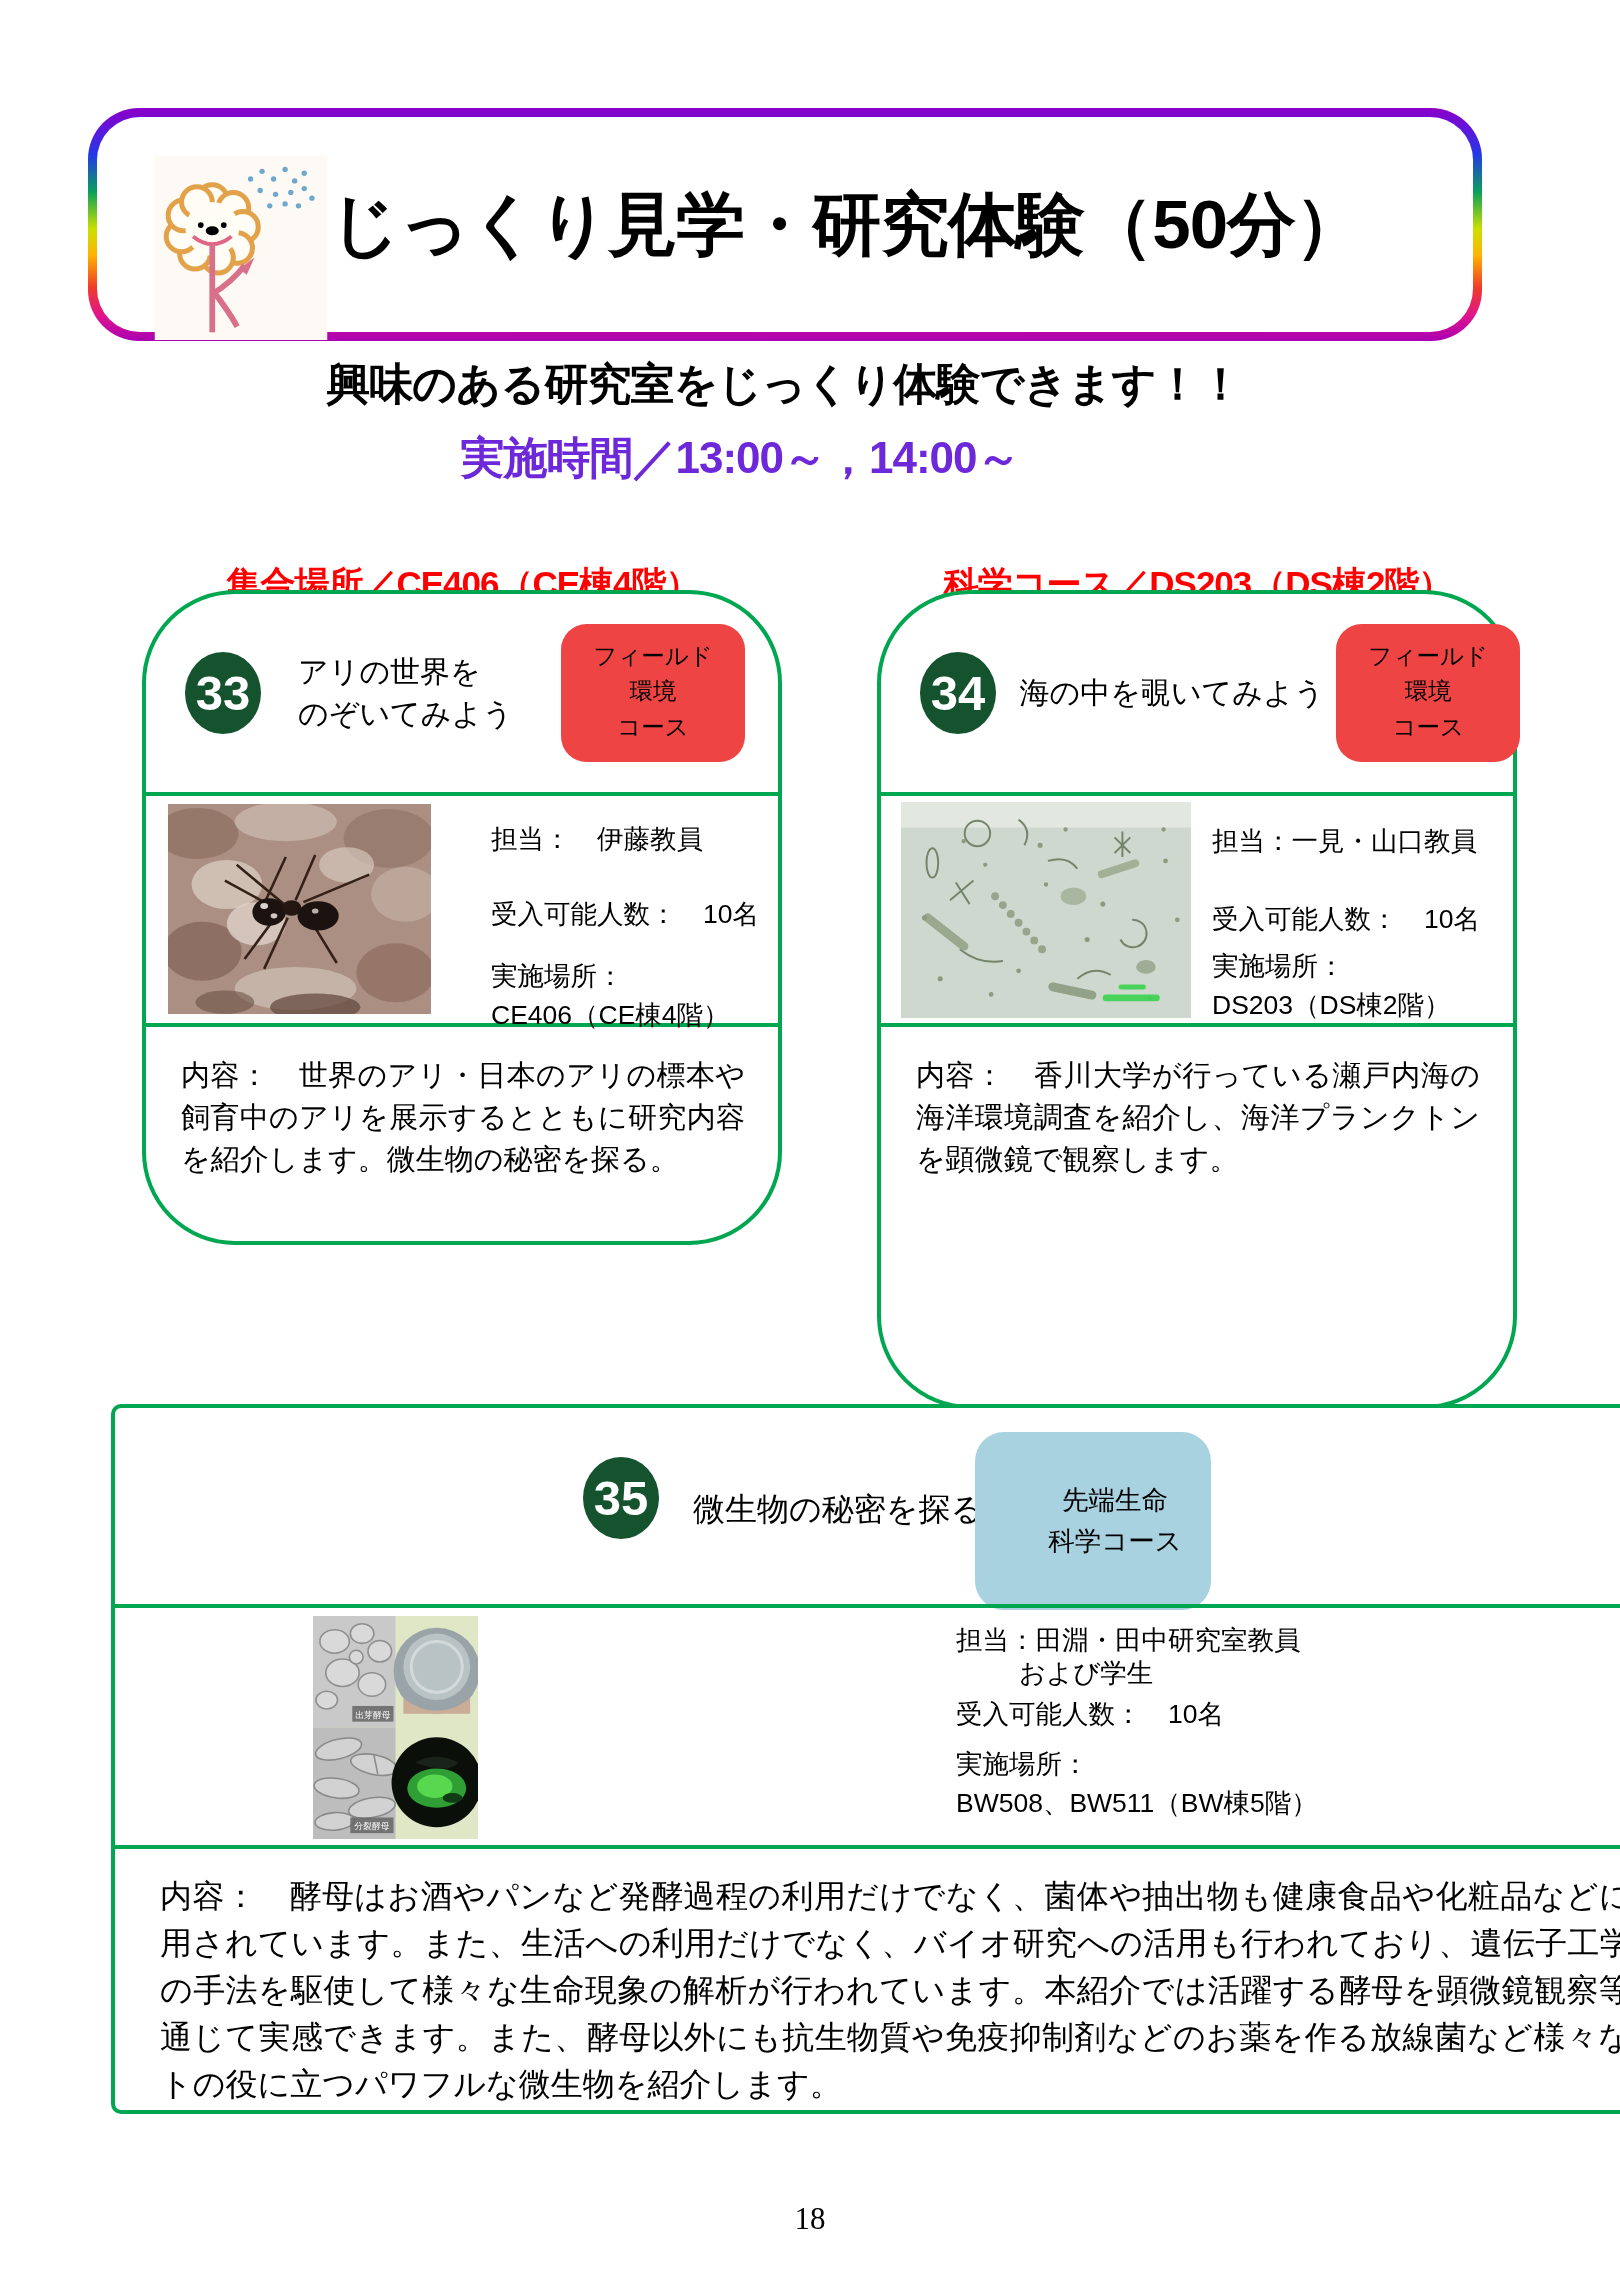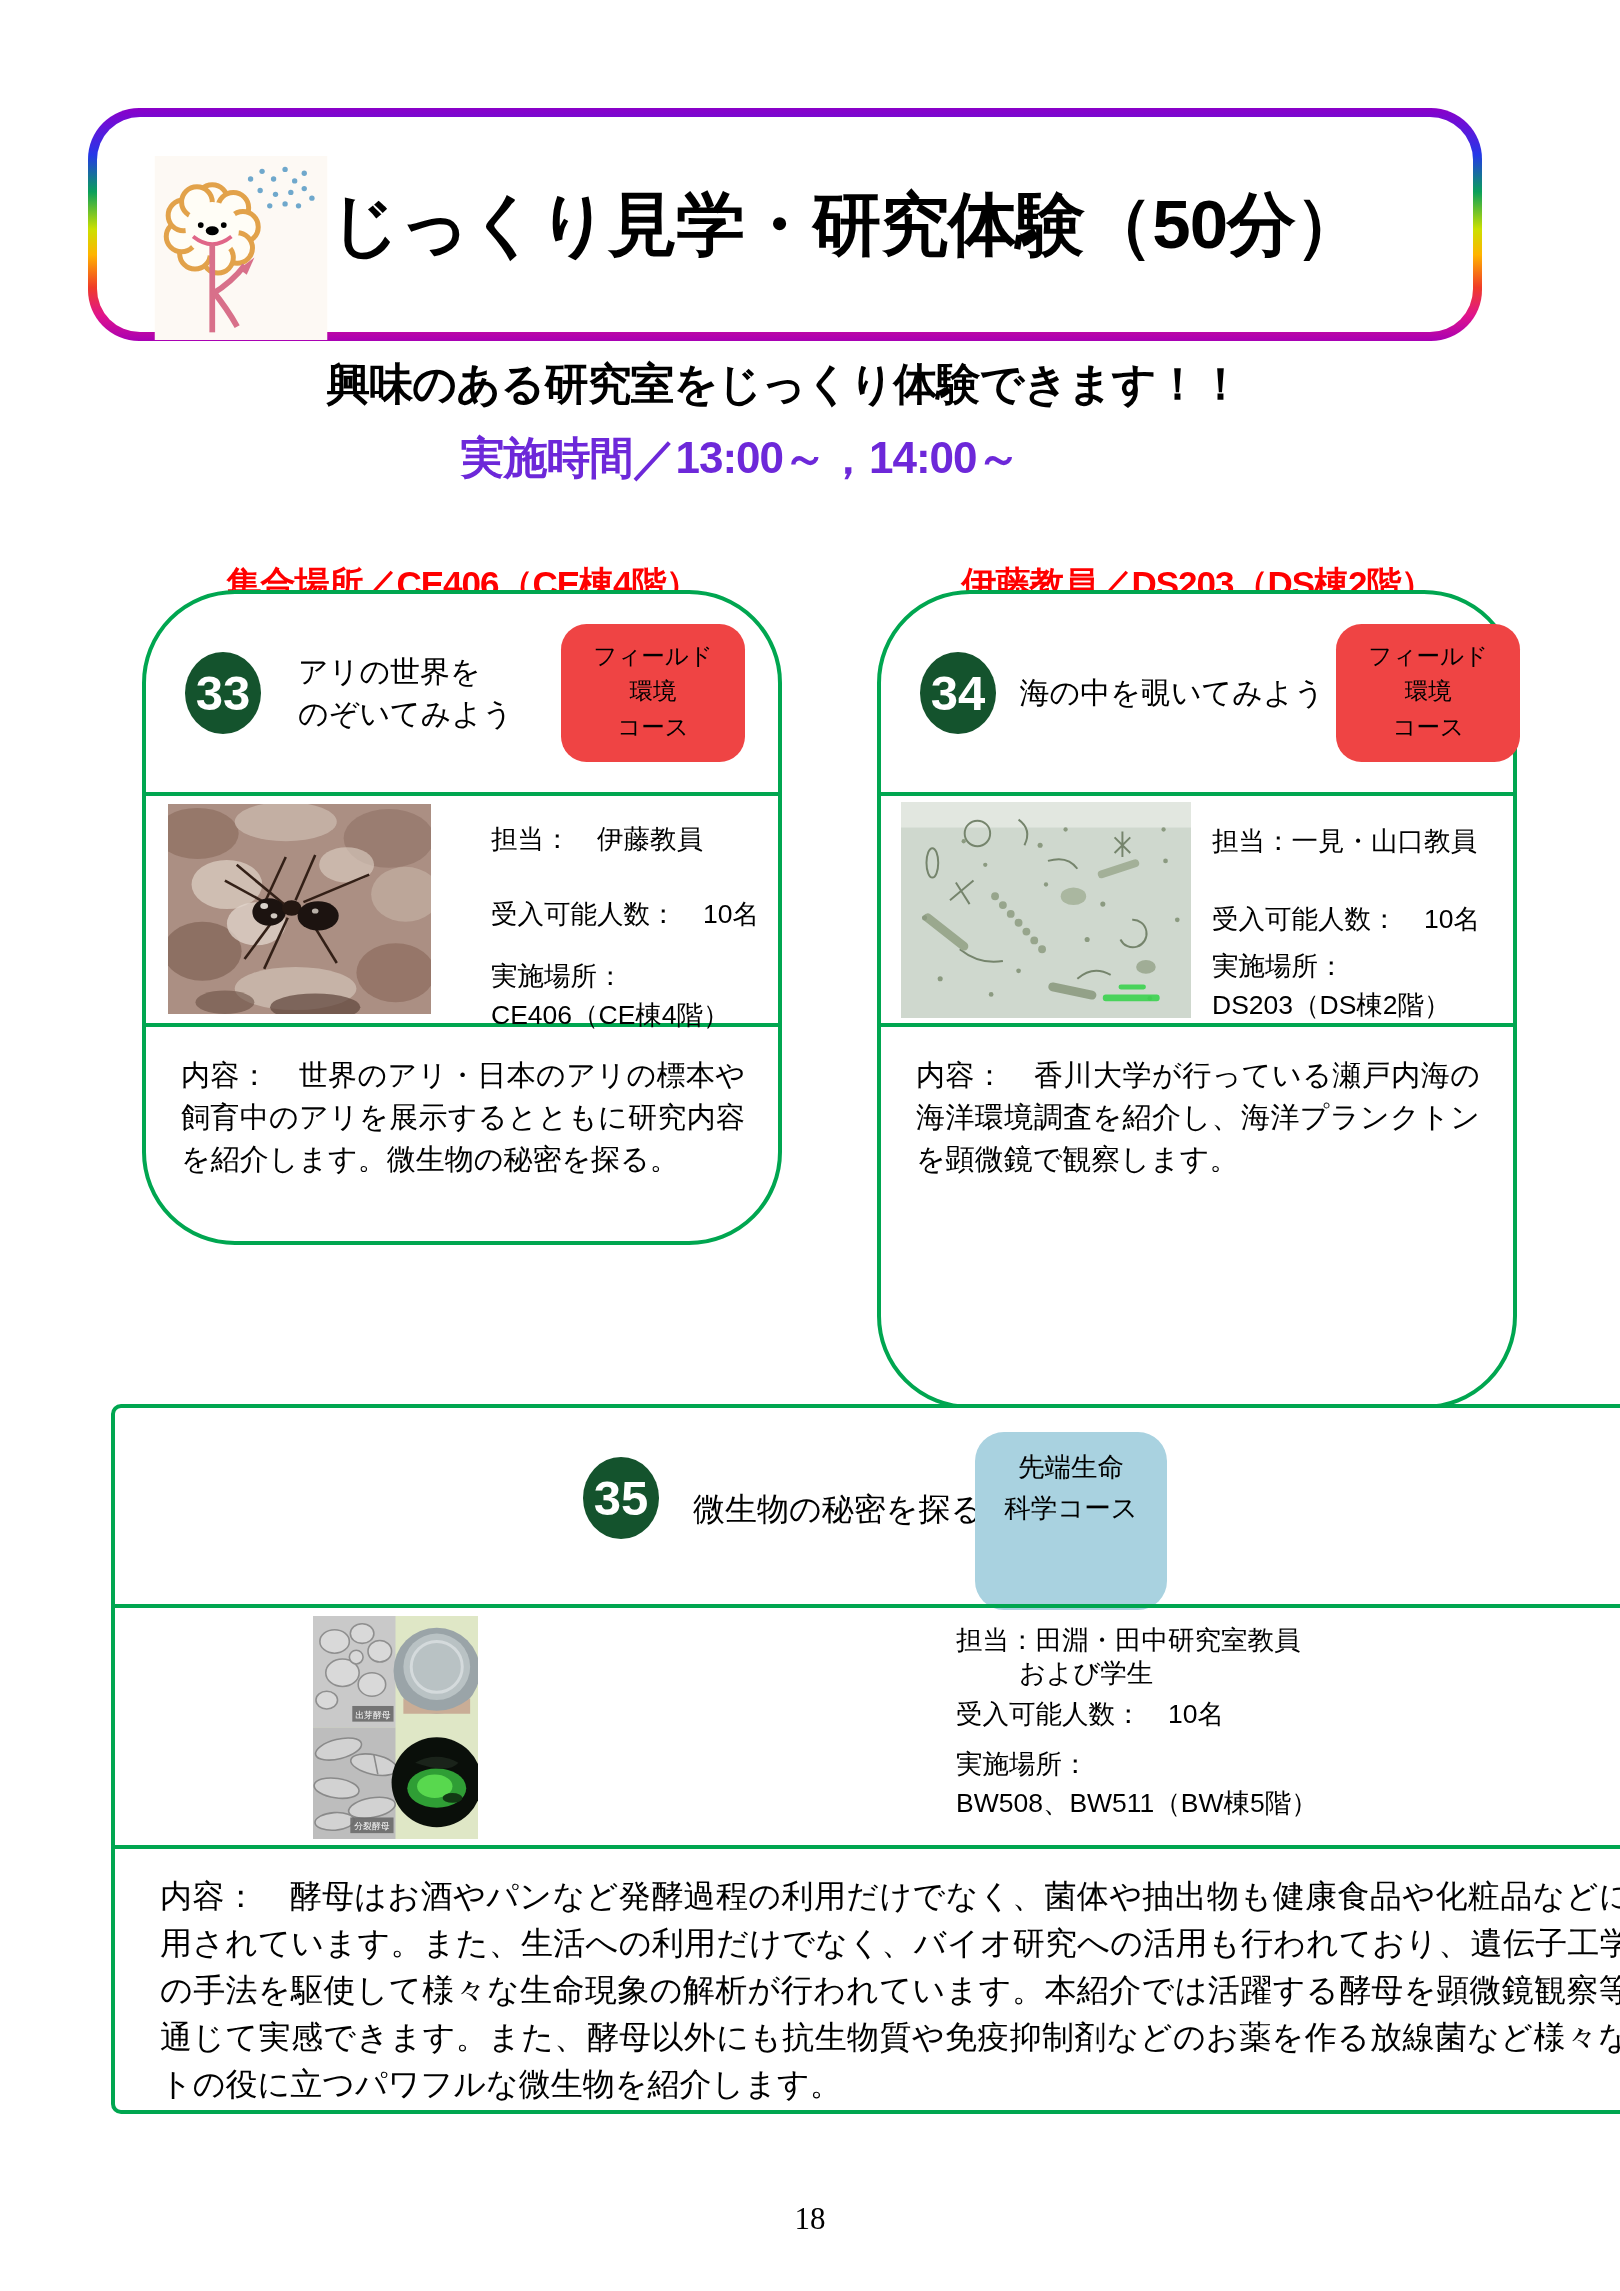--- a/index.html
+++ b/index.html
@@ -66,22 +66,22 @@
     margin-left:auto;width:184px;padding:15.7px 0;border-radius:25.5px;
     text-align:center;font-size:23.5px;line-height:1.5;flex:none;
   }
   .badge-yellow{background:#ef4444;font-family:Liberation Mono, monospace;}
   .badge-blue{background:#a9d2e0;}
   
   .c35-num{position:absolute;left:468px;top:49px;}
   .c35-ttl{position:absolute;left:578px;top:80px;font-size:32px;font-weight:500;white-space:nowrap;}
   .c35-badge{
     position:absolute;left:860px;top:23.5px;width:192px;height:147px;border-radius:29px;
-    display:flex;flex-direction:column;text-align:center;
-    font-size:26.5px;line-height:1.55;
+    display:flex;flex-direction:column;justify-content:center;text-align:center;
+    font-size:26.5px;line-height:1.55;padding-left:44px;
   }
   
   .img-abs{position:absolute;}
   .details{position:absolute;font-size:26.5px;line-height:1.25;}
   .card33 .details{left:345px;top:27.4px;}
   .card34 .details{left:331px;top:29px;}
   .card35 .details{left:841px;top:15.7px;}
   .d-gap-lg{margin-top:41px;}
   .d-gap-md{margin-top:29px;}
   .d-gap-sm{margin-top:5.9px;}
@@ -150,21 +150,21 @@
       <path d="M44,59 l8,-6 l-4,9 z" fill="#d8708a"></path>
     </svg>
     <div class="banner-title">じっくり見学・研究体験（50分）</div>
   </div>
 </div>
 
 <div class="subtitle">興味のある研究室をじっくり体験できます！！</div>
 <div class="schedule">実施時間／13:00～，14:00～</div>
 
 <div class="meet meet-left">集合場所／CE406（CE棟4階）</div>
-<div class="meet meet-right">伊藤教員／DS203（DS棟2階）</div>
+<div class="meet meet-right">科学コース／DS203（DS棟2階）</div>
 
 <div class="card card33">
   <div class="sec sec-head">
     <div class="head-flex">
       <div class="num">33</div>
       <div class="ttl">
         <div>アリの世界を</div>
         <div>のぞいてみよう</div>
       </div>
       <div class="badge badge-yellow">

